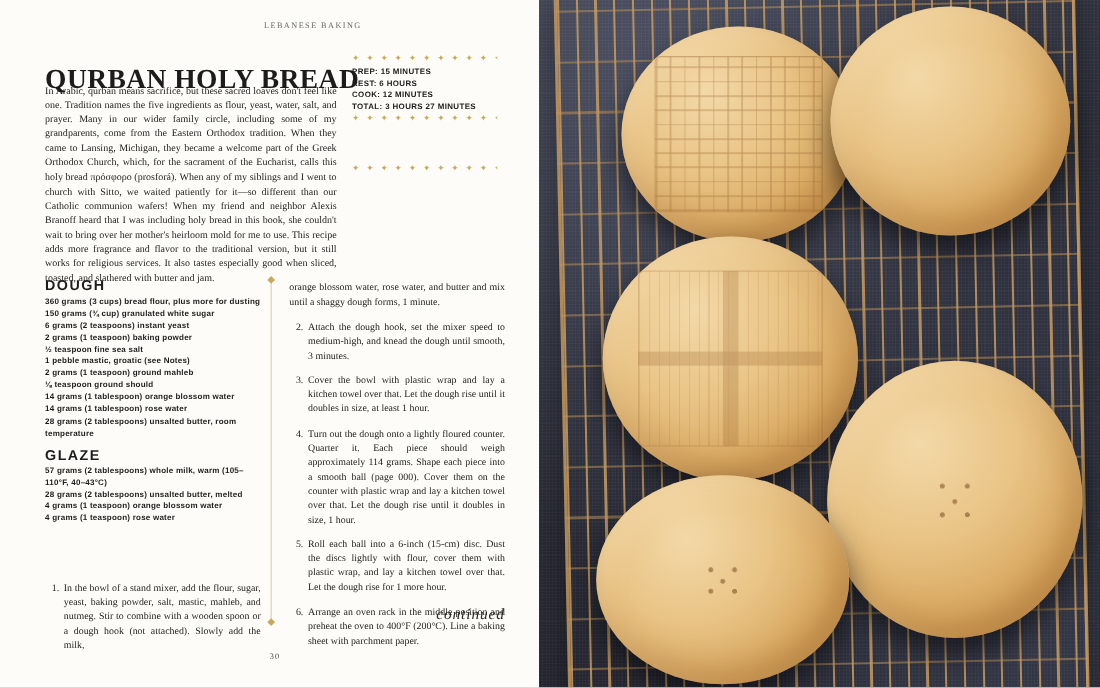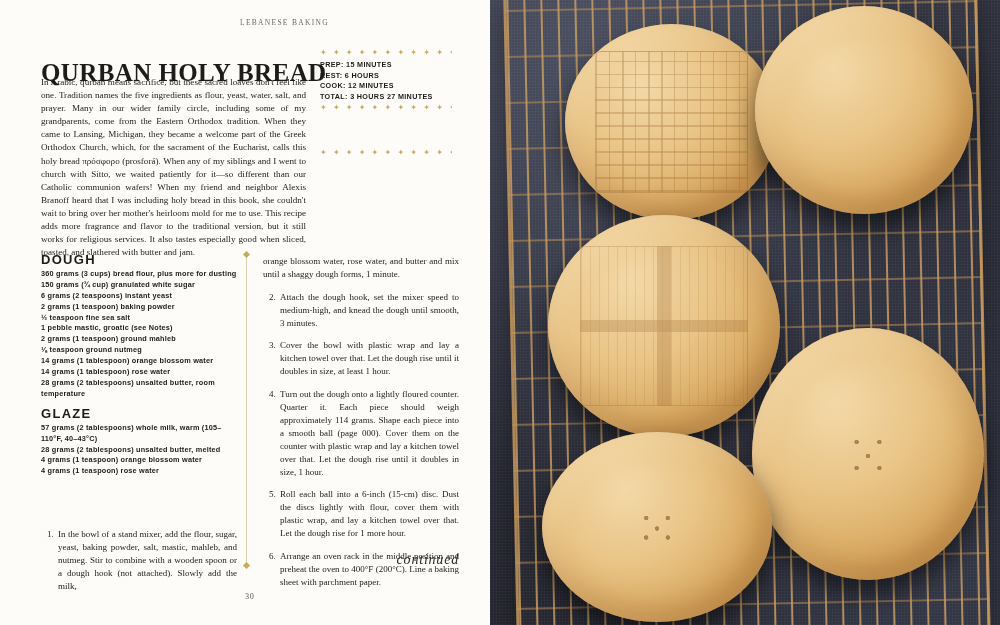--- a/index.html
+++ b/index.html
@@ -287,21 +287,21 @@
 
     <div class="ing-col">
       <div class="ing-head">DOUGH</div>
       <div class="item">360 grams (3 cups) bread flour, plus more for dusting</div>
       <div class="item">150 grams (¾ cup) granulated white sugar</div>
       <div class="item">6 grams (2 teaspoons) instant yeast</div>
       <div class="item">2 grams (1 teaspoon) baking powder</div>
       <div class="item">½ teaspoon fine sea salt</div>
       <div class="item">1 pebble mastic, groatic (see Notes)</div>
       <div class="item">2 grams (1 teaspoon) ground mahleb</div>
-      <div class="item">⅛ teaspoon ground nutmeg</div>
+      <div class="item">⅛ teaspoon ground should</div>
       <div class="item">14 grams (1 tablespoon) orange blossom water</div>
       <div class="item">14 grams (1 tablespoon) rose water</div>
       <div class="item">28 grams (2 tablespoons) unsalted butter, room temperature</div>
 
       <div class="ing-head second">GLAZE</div>
       <div class="item">57 grams (2 tablespoons) whole milk, warm (105–110°F, 40–43°C)</div>
       <div class="item">28 grams (2 tablespoons) unsalted butter, melted</div>
       <div class="item">4 grams (1 teaspoon) orange blossom water</div>
       <div class="item">4 grams (1 teaspoon) rose water</div>
     </div>

